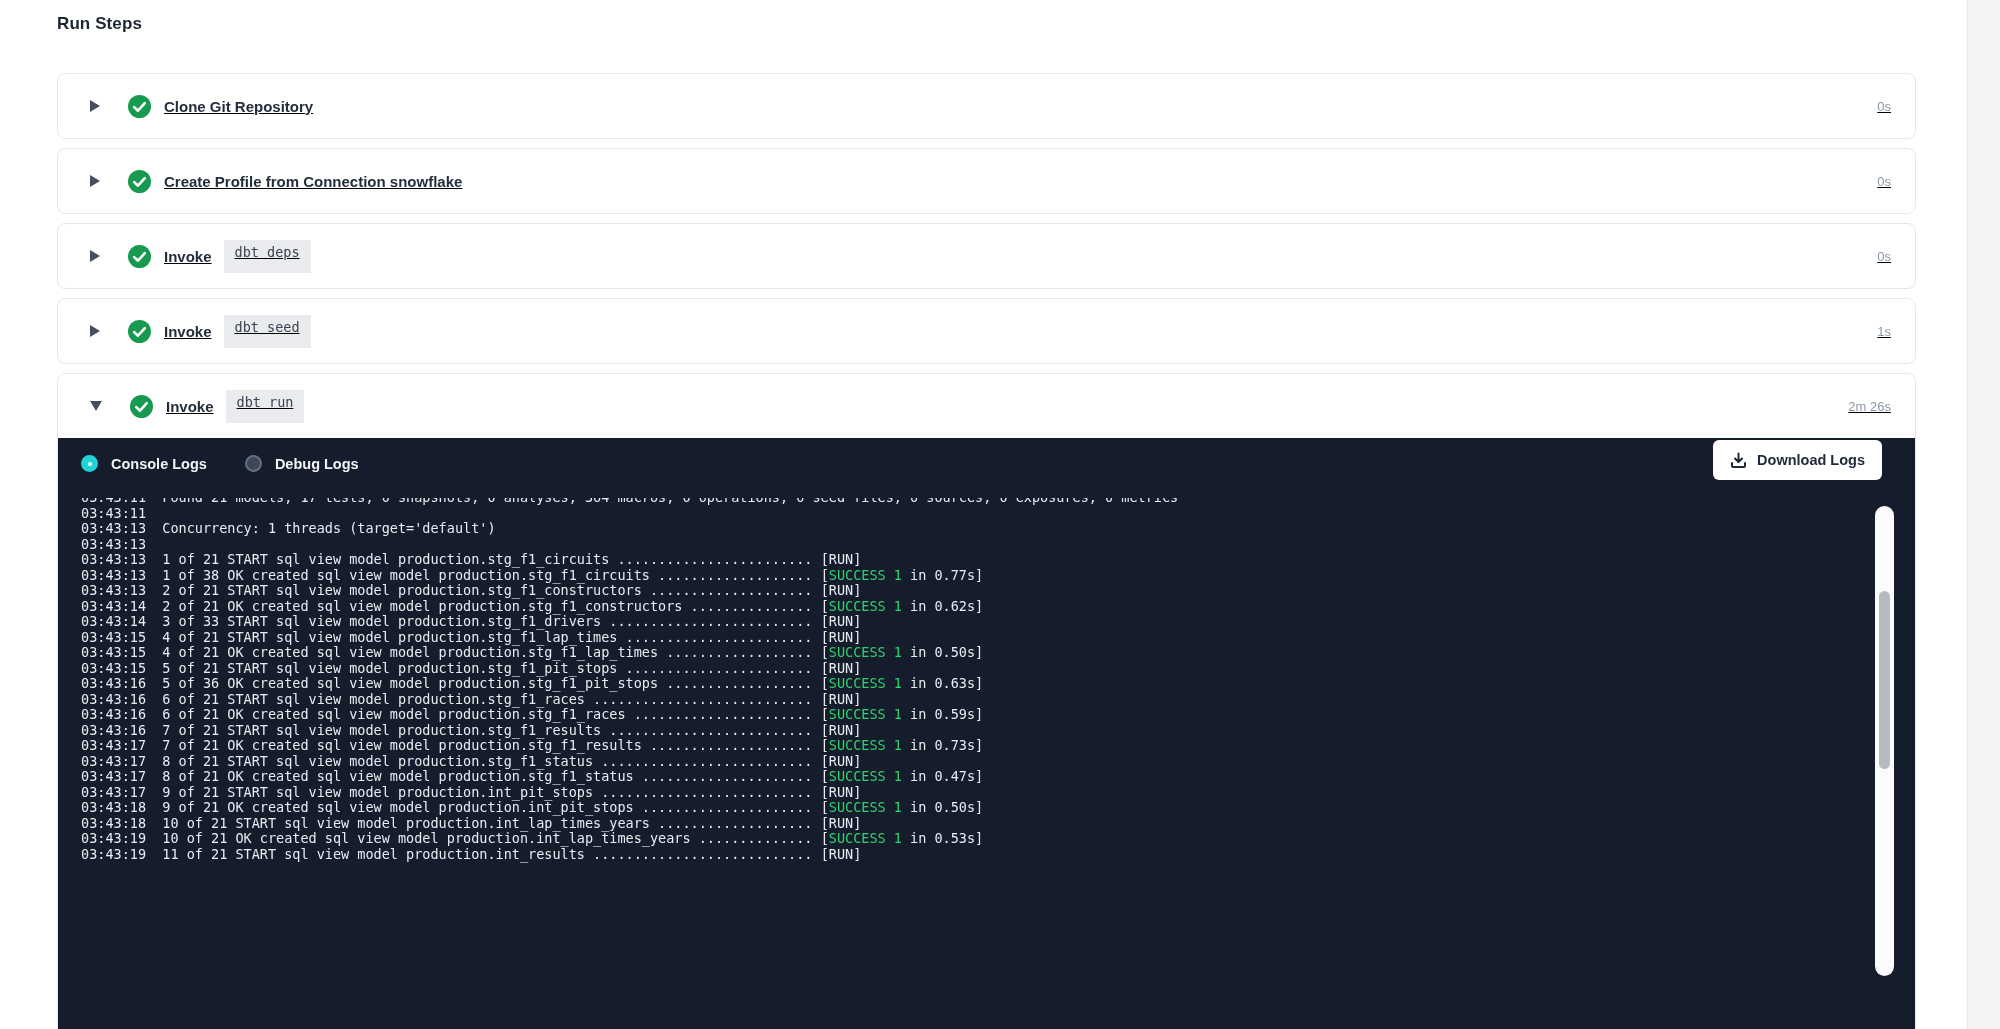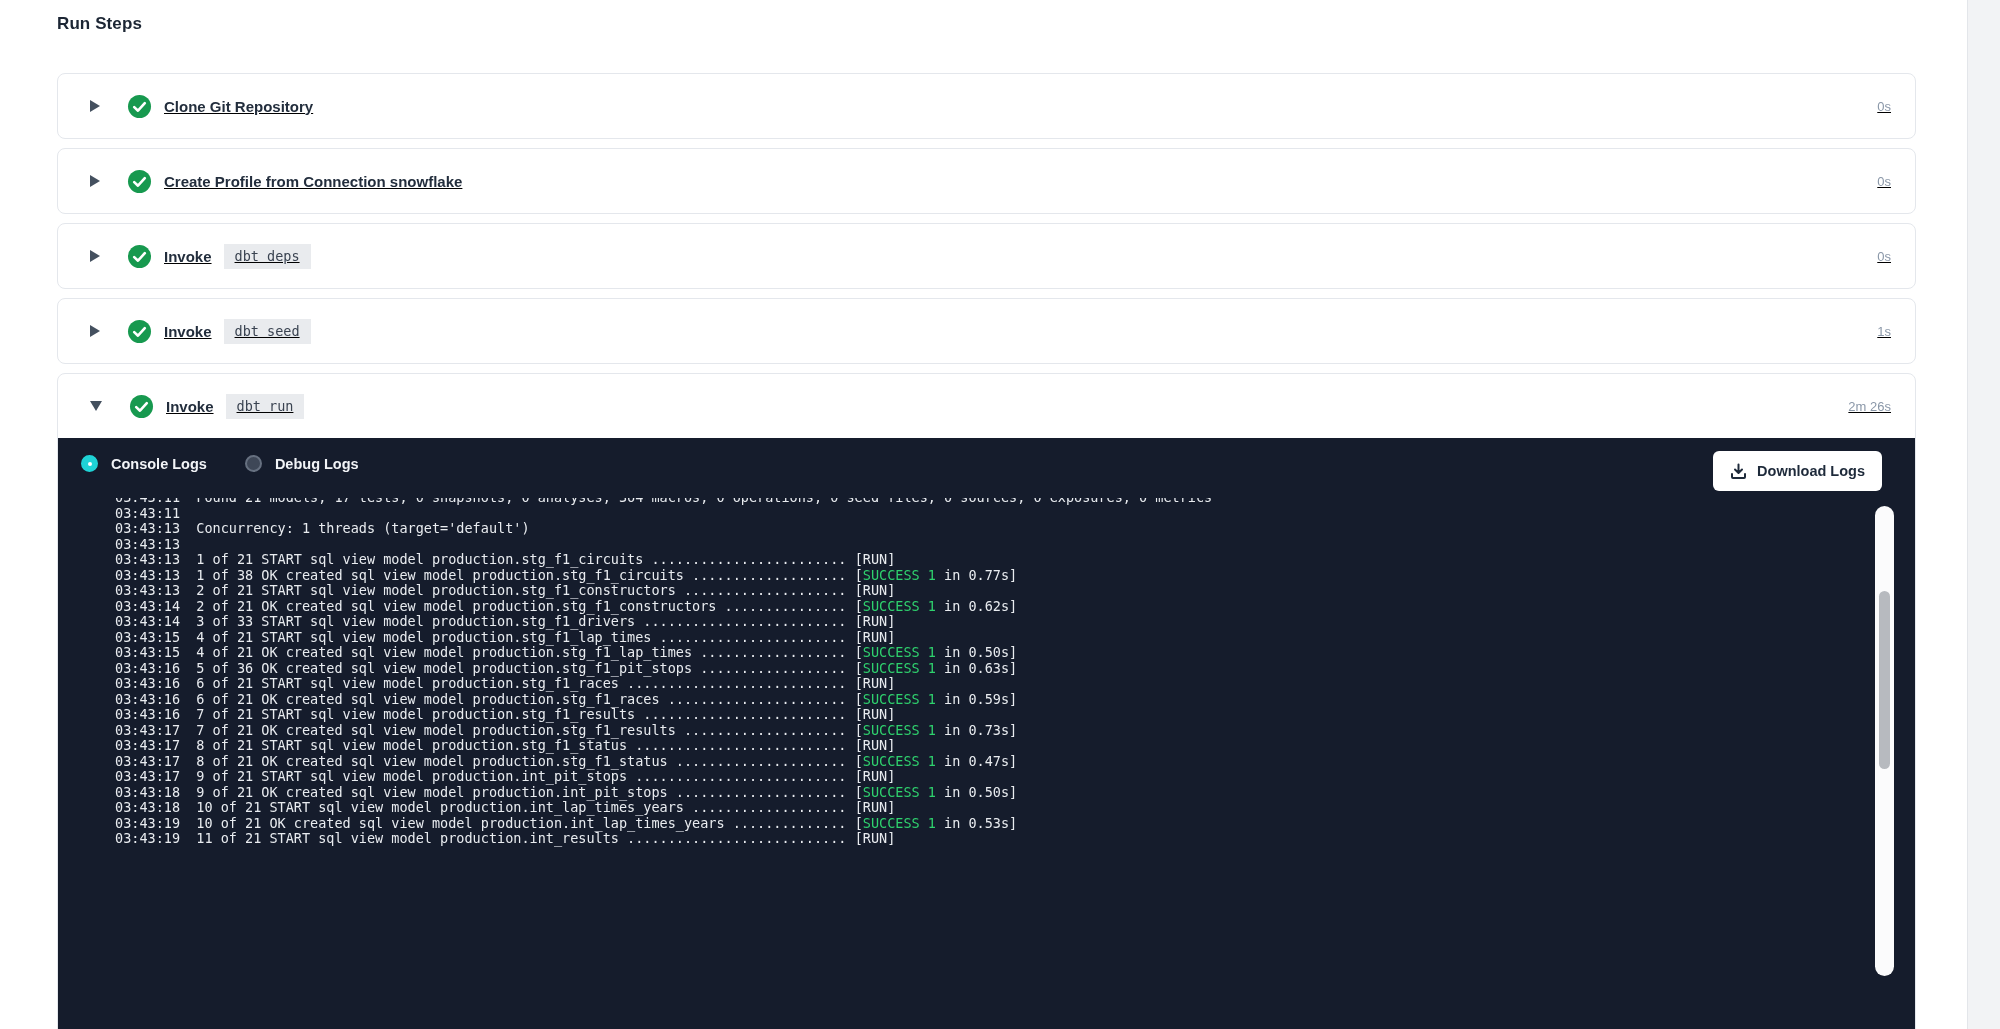--- a/index.html
+++ b/index.html
@@ -26,44 +26,44 @@
   .caret-down  { width:0; height:0; border-top:10px solid #44505f;
                  border-left:6px solid transparent; border-right:6px solid transparent; }
 
   .check { width:23px; height:23px; border-radius:50%; background:#17994f;
            margin-left:28px; flex:0 0 auto; display:flex; align-items:center; justify-content:center; }
   .check svg { display:block; }
 
   .step-title { margin-left:13px; font-size:15px; font-weight:700; color:#232e3d; }
 
   .cmd-badge { margin-left:12px; font-family:"DejaVu Sans Mono", monospace; font-size:13.5px;
-               color:#3a4351; background:#e9ebee; border-radius:0; padding:4px 11px 5px; }
+               color:#3a4351; background:#e9ebee; border-radius:0; padding:4px 11px 13px; }
 
   .duration { margin-left:auto; font-size:13px; color:#8a97a8; }
 
   
   .log-panel { position:relative; height:692px; background:#151c2c; margin-bottom:12px; }
 
   .radio-row { display:flex; align-items:center; padding:17px 0 0 23px; gap:38px; }
   .radio-item { display:flex; align-items:center; gap:13px; cursor:pointer; }
   .radio-circle { width:17px; height:17px; border-radius:50%; background:#3e4757;
                   border:2px solid #667080; position:relative; }
   .radio-item.selected .radio-circle { background:#1fd3d6; border-color:#1fd3d6; }
   .radio-item.selected .radio-circle::after { content:""; position:absolute; left:4.5px; top:4.5px;
                   width:4px; height:4px; border-radius:50%; background:#ffffff; }
   .radio-label { color:#f2f4f7; font-size:14.5px; font-weight:700; }
 
-  .download-btn { position:absolute; top:13px; right:33px; height:40px; padding:0 17px;
+  .download-btn { position:absolute; top:2px; right:33px; height:40px; padding:0 17px;
                   background:#ffffff; border:none; border-radius:6px; display:flex;
                   align-items:center; gap:10px; cursor:pointer;
                   font-family:"Liberation Sans", sans-serif;
                   font-size:14.5px; font-weight:700; color:#1e2a3a; }
 
   .log-viewport { position:absolute; left:23px; right:46px; top:60px; bottom:14px; overflow:hidden; }
-  .log-lines { margin-top:-8px;margin-left:34px; }
+  .log-lines { margin-top:-8px; }
   .log-line { white-space:pre; font-family:"DejaVu Sans Mono", monospace;
               font-size:13.5px; line-height:15.5px; color:#e9ecf0; }
   .log-line .ok { color:#2fd26e; }
 
   .scrollbar-track { position:absolute; right:21px; top:68px; width:19px; height:470px;
                      background:#fbfbfc; border-radius:10px; }
   .scrollbar-thumb { position:absolute; left:4px; top:85px; width:11px; height:178px;
                      background:#b7babf; border-radius:6px; cursor:pointer; }
 </style>
 </head>
@@ -169,20 +169,21 @@
               <div class="log-line"><span>03:43:11</span></div>
               <div class="log-line"><span>03:43:13  </span><span>Concurrency: 1 threads (target='default')</span></div>
               <div class="log-line"><span>03:43:13</span></div>
               <div class="log-line"><span>03:43:13  </span><span>1 of 21 START sql view model production.stg_f1_circuits ........................</span><span> [RUN]</span></div>
               <div class="log-line"><span>03:43:13  </span><span>1 of 38 OK created sql view model production.stg_f1_circuits ...................</span><span> [</span><span class="ok">SUCCESS 1</span><span> in 0.77s]</span></div>
               <div class="log-line"><span>03:43:13  </span><span>2 of 21 START sql view model production.stg_f1_constructors ....................</span><span> [RUN]</span></div>
               <div class="log-line"><span>03:43:14  </span><span>2 of 21 OK created sql view model production.stg_f1_constructors ...............</span><span> [</span><span class="ok">SUCCESS 1</span><span> in 0.62s]</span></div>
               <div class="log-line"><span>03:43:14  </span><span>3 of 33 START sql view model production.stg_f1_drivers .........................</span><span> [RUN]</span></div>
               <div class="log-line"><span>03:43:15  </span><span>4 of 21 START sql view model production.stg_f1_lap_times .......................</span><span> [RUN]</span></div>
               <div class="log-line"><span>03:43:15  </span><span>4 of 21 OK created sql view model production.stg_f1_lap_times ..................</span><span> [</span><span class="ok">SUCCESS 1</span><span> in 0.50s]</span></div>
+              <div class="log-line"><span>03:43:15  </span><span>5 of 21 START sql view model production.stg_f1_pit_stops .......................</span><span> [RUN]</span></div>
               <div class="log-line"><span>03:43:16  </span><span>5 of 36 OK created sql view model production.stg_f1_pit_stops ..................</span><span> [</span><span class="ok">SUCCESS 1</span><span> in 0.63s]</span></div>
               <div class="log-line"><span>03:43:16  </span><span>6 of 21 START sql view model production.stg_f1_races ...........................</span><span> [RUN]</span></div>
               <div class="log-line"><span>03:43:16  </span><span>6 of 21 OK created sql view model production.stg_f1_races ......................</span><span> [</span><span class="ok">SUCCESS 1</span><span> in 0.59s]</span></div>
               <div class="log-line"><span>03:43:16  </span><span>7 of 21 START sql view model production.stg_f1_results .........................</span><span> [RUN]</span></div>
               <div class="log-line"><span>03:43:17  </span><span>7 of 21 OK created sql view model production.stg_f1_results ....................</span><span> [</span><span class="ok">SUCCESS 1</span><span> in 0.73s]</span></div>
               <div class="log-line"><span>03:43:17  </span><span>8 of 21 START sql view model production.stg_f1_status ..........................</span><span> [RUN]</span></div>
               <div class="log-line"><span>03:43:17  </span><span>8 of 21 OK created sql view model production.stg_f1_status .....................</span><span> [</span><span class="ok">SUCCESS 1</span><span> in 0.47s]</span></div>
               <div class="log-line"><span>03:43:17  </span><span>9 of 21 START sql view model production.int_pit_stops ..........................</span><span> [RUN]</span></div>
               <div class="log-line"><span>03:43:18  </span><span>9 of 21 OK created sql view model production.int_pit_stops .....................</span><span> [</span><span class="ok">SUCCESS 1</span><span> in 0.50s]</span></div>
               <div class="log-line"><span>03:43:18  </span><span>10 of 21 START sql view model production.int_lap_times_years ...................</span><span> [RUN]</span></div>

